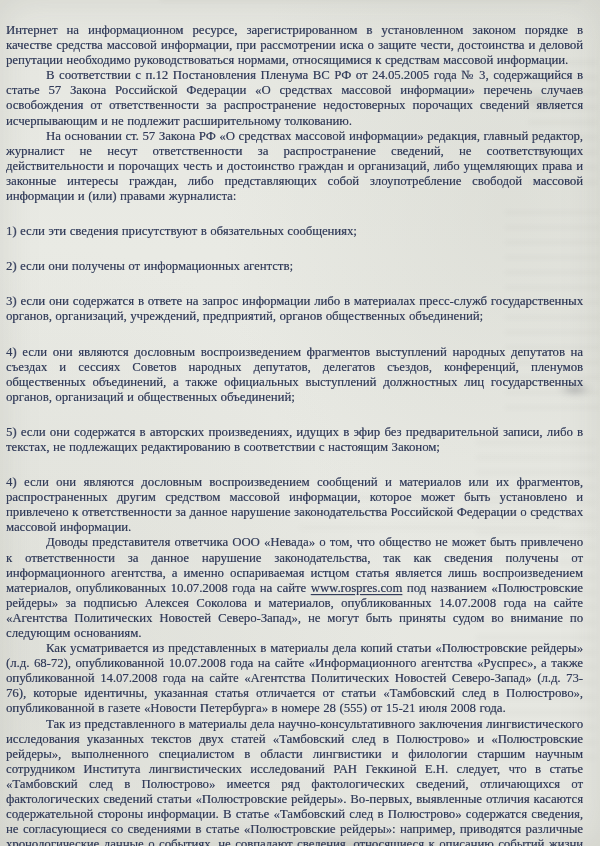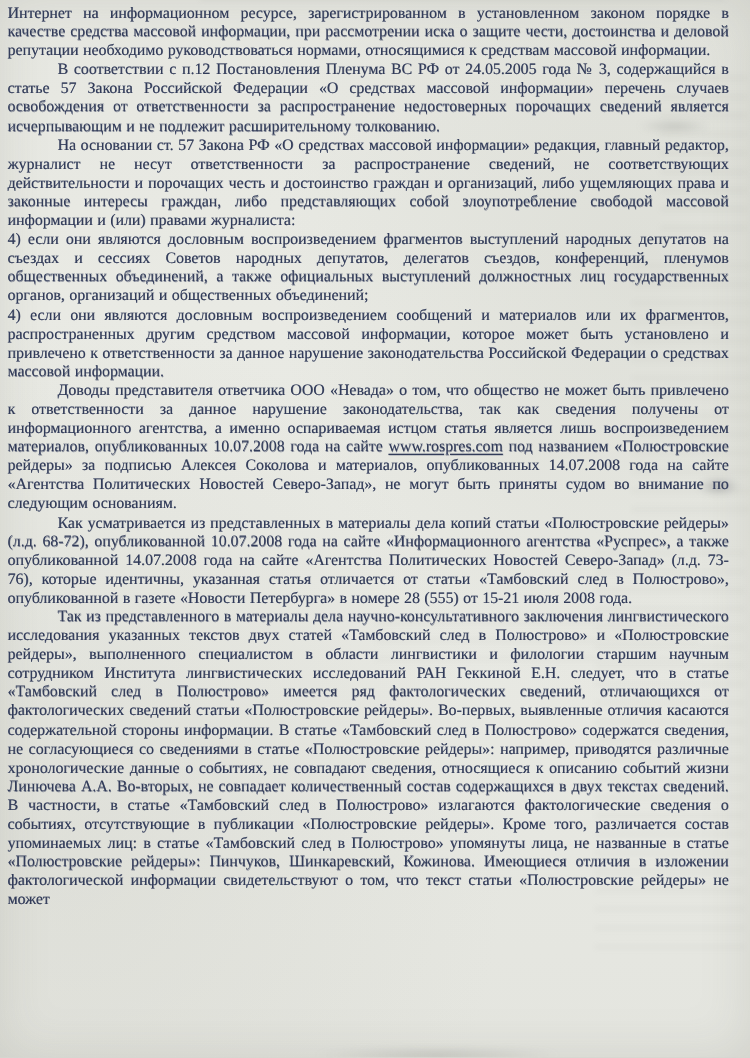--- a/index.html
+++ b/index.html
@@ -57,21 +57,21 @@
     color: #323c5a;
     font-size: 12.7px;
     line-height: 15.1px;
     text-align: justify;
     text-shadow: 0.3px 0.3px 0.4px rgba(44,52,86,0.55);
     word-spacing: 0.03em;
     hyphens: auto;
   }
   .textblock p { margin: 0; padding: 0; }
   p.indent { text-indent: 40px; }
-  p.noindent { text-indent: 0; }
+  p.noindent { text-indent: 0; margin-top: 20px; }
   .url {
     text-decoration: underline;
     text-underline-offset: 2px;
     margin-top: 42px;
   }
 </style>
 </head>
 <body>
 
 <div class="page">
@@ -83,21 +83,25 @@
   <div class="ghost g5"></div>
   <div class="smudge s1"></div>
   <div class="smudge s2"></div>
   <div class="smudge s3"></div>
 
   <div class="textblock">
     <p class="noindent">Интернет на информационном ресурсе, зарегистрированном в установленном законом порядке в качестве средства массовой информации, при рассмотрении иска о защите чести, достоинства и деловой репутации необходимо руководствоваться нормами, относящимися к средствам массовой информации.</p>
     <p class="indent">В соответствии с п.12 Постановления Пленума ВС РФ от 24.05.2005 года № 3, содержащийся в статье 57 Закона Российской Федерации «О средствах массовой информации» перечень случаев освобождения от ответственности за распространение недостоверных порочащих сведений является исчерпывающим и не подлежит расширительному толкованию.</p>
     <p class="indent">На основании ст. 57 Закона РФ «О средствах массовой информации» редакция, главный редактор, журналист не несут ответственности за распространение сведений, не соответствующих действительности и порочащих честь и достоинство граждан и организаций, либо ущемляющих права и законные интересы граждан, либо представляющих собой злоупотребление свободой массовой информации и (или) правами журналиста:</p>
 
+    <p class="noindent">1) если эти сведения присутствуют в обязательных сообщениях;</p>
+    <p class="noindent">2) если они получены от информационных агентств;</p>
+    <p class="noindent">3) если они содержатся в ответе на запрос информации либо в материалах пресс-служб государственных органов, организаций, учреждений, предприятий, органов общественных объединений;</p>
     <p class="noindent">4) если они являются дословным воспроизведением фрагментов выступлений народных депутатов на съездах и сессиях Советов народных депутатов, делегатов съездов, конференций, пленумов общественных объединений, а также официальных выступлений должностных лиц государственных органов, организаций и общественных объединений;</p>
+    <p class="noindent">5) если они содержатся в авторских произведениях, идущих в эфир без предварительной записи, либо в текстах, не подлежащих редактированию в соответствии с настоящим Законом;</p>
     <p class="noindent">4) если они являются дословным воспроизведением сообщений и материалов или их фрагментов, распространенных другим средством массовой информации, которое может быть установлено и привлечено к ответственности за данное нарушение законодательства Российской Федерации о средствах массовой информации.</p>
 
     <p class="indent"><span>Доводы представителя ответчика ООО «Невада» о том, что общество не может быть привлечено к ответственности за данное нарушение законодательства, так как сведения получены от информационного агентства, а именно оспариваемая истцом статья является лишь воспроизведением материалов, опубликованных 10.07.2008 года на сайте </span><span class="url">www.rospres.com</span><span> под названием «Полюстровские рейдеры» за подписью Алексея Соколова и материалов, опубликованных 14.07.2008 года на сайте «Агентства Политических Новостей Северо-Запад», не могут быть приняты судом во внимание по следующим основаниям.</span></p>
 
     <p class="indent">Как усматривается из представленных в материалы дела копий статьи «Полюстровские рейдеры» (л.д. 68-72), опубликованной 10.07.2008 года на сайте «Информационного агентства «Руспрес», а также опубликованной 14.07.2008 года на сайте «Агентства Политических Новостей Северо-Запад» (л.д. 73-76), которые идентичны, указанная статья отличается от статьи «Тамбовский след в Полюстрово», опубликованной в газете «Новости Петербурга» в номере 28 (555) от 15-21 июля 2008 года.</p>
     <p class="indent">Так из представленного в материалы дела научно-консультативного заключения лингвистического исследования указанных текстов двух статей «Тамбовский след в Полюстрово» и «Полюстровские рейдеры», выполненного специалистом в области лингвистики и филологии старшим научным сотрудником Института лингвистических исследований РАН Геккиной Е.Н. следует, что в статье «Тамбовский след в Полюстрово» имеется ряд фактологических сведений, отличающихся от фактологических сведений статьи «Полюстровские рейдеры». Во-первых, выявленные отличия касаются содержательной стороны информации. В статье «Тамбовский след в Полюстрово» содержатся сведения, не согласующиеся со сведениями в статье «Полюстровские рейдеры»: например, приводятся различные хронологические данные о событиях, не совпадают сведения, относящиеся к описанию событий жизни Линючева А.А. Во-вторых, не совпадает количественный состав содержащихся в двух текстах сведений. В частности, в статье «Тамбовский след в Полюстрово» излагаются фактологические сведения о событиях, отсутствующие в публикации «Полюстровские рейдеры». Кроме того, различается состав упоминаемых лиц: в статье «Тамбовский след в Полюстрово» упомянуты лица, не названные в статье «Полюстровские рейдеры»: Пинчуков, Шинкаревский, Кожинова. Имеющиеся отличия в изложении фактологической информации свидетельствуют о том, что текст статьи «Полюстровские рейдеры» не может</p>
   </div>
 </div>
 
 </body></html>

